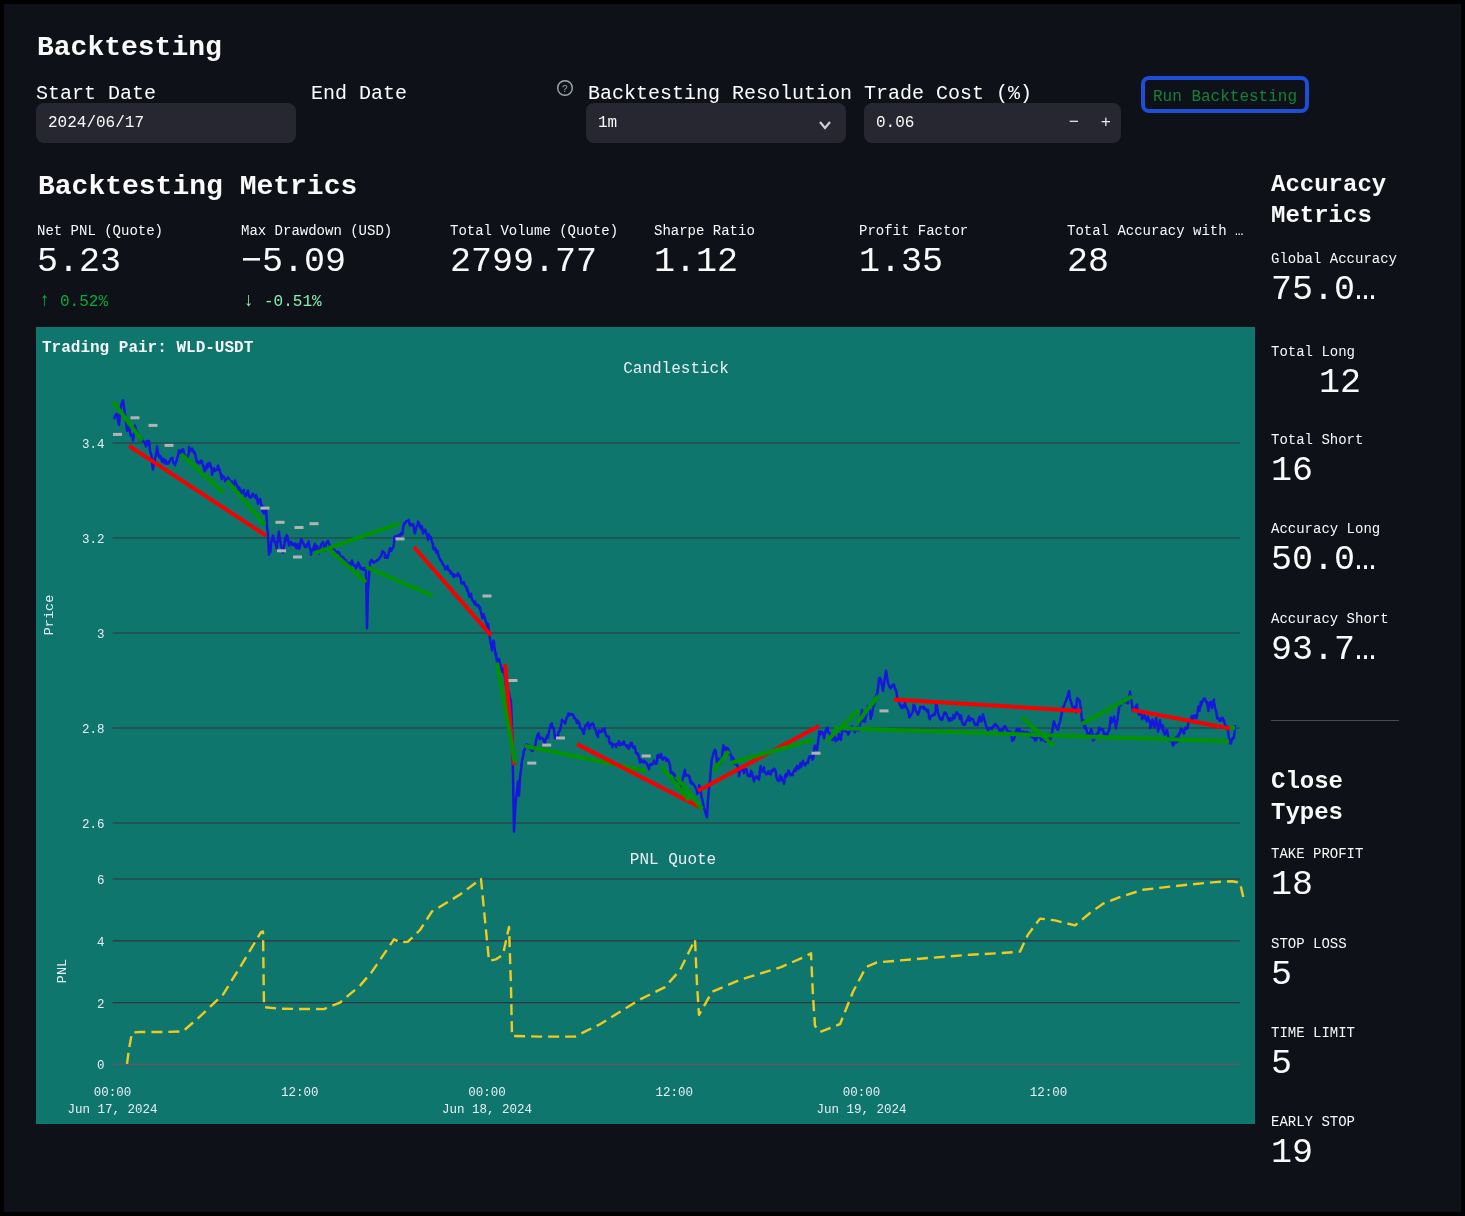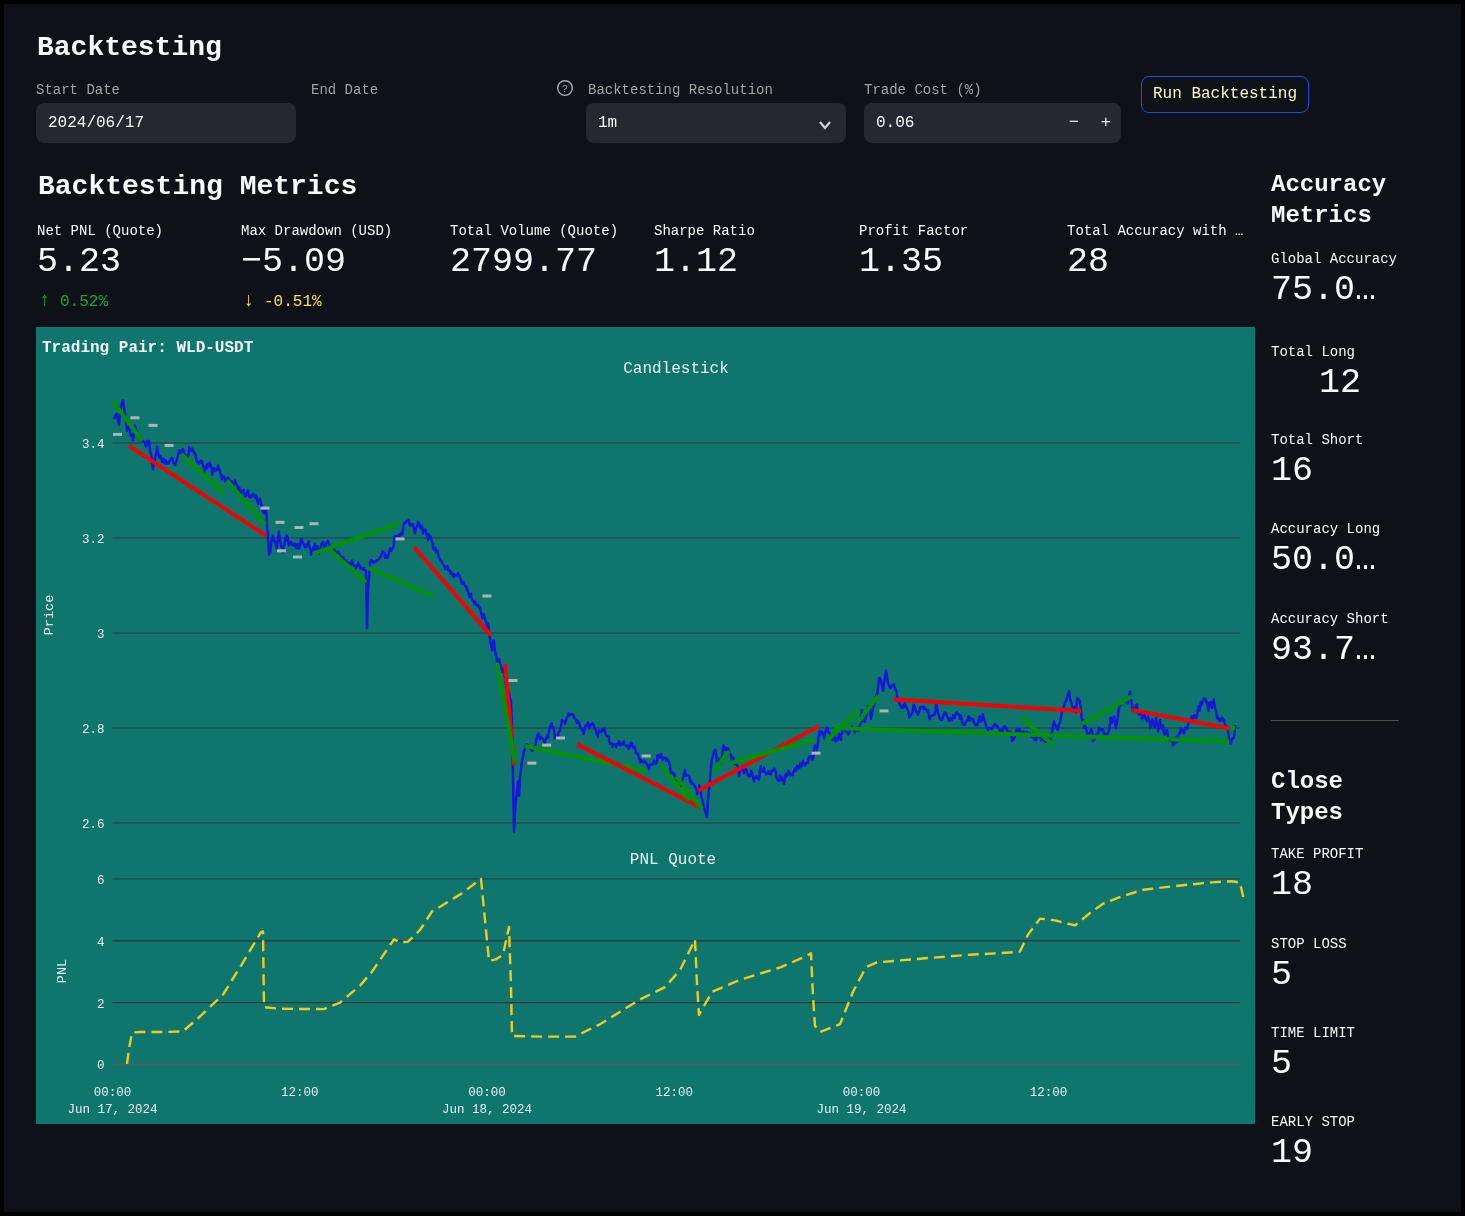--- a/index.html
+++ b/index.html
@@ -1,21 +1,21 @@
 <!DOCTYPE html>
 <html><head>
 <meta charset="utf-8">
 <style>
 * { margin:0; padding:0; box-sizing:border-box; }
 html,body { width:1465px; height:1216px; background:#000; overflow:hidden; }
 body { font-family:"Liberation Mono", monospace; }
 .page { position:absolute; left:4px; top:4px; width:1457px; height:1208px; background:#0e1117; color:#fafafa; }
 .abs { position:absolute; }
 .h1 { font-size:28px; font-weight:bold; color:#fafafa; }
-.lbl { font-size:14px; color:#a3a3a3; }
+.lbl { font-size:20px; color:#ffffff; }
 .inp { background:#262730; border-radius:8px; height:40px; line-height:40px; font-size:16px; color:#fafafa; }
 .mlbl { font-size:14px; color:#fafafa; white-space:nowrap; }
 .mval { font-size:35px; color:#fafafa; white-space:nowrap; }
 .h3 { font-size:24px; font-weight:bold; line-height:31px; }
 </style>
 </head>
 <body>
 <div class="page">
   <div class="abs h1" style="left:33px; top:28px;">Backtesting</div>
 
@@ -35,30 +35,30 @@
       <polyline points="2,3 7,9 12,3" fill="none" stroke="#cdd0d6" stroke-width="2.2"></polyline>
     </svg>
   </div>
 
   <div class="abs lbl" style="left:860px; top:78px;">Trade Cost (%)</div>
   <div class="abs inp" style="left:860px; top:99px; width:257px; padding-left:12px;">0.06
     <span class="abs" style="right:42px; top:0; font-size:17px; color:#e6e8ee;">−</span>
     <span class="abs" style="right:10px; top:0; font-size:17px; color:#e6e8ee;">+</span>
   </div>
 
-  <div class="abs" style="left:1137px; top:72px; width:168px; height:37px; border:1px solid #1d4ed8; border-radius:8px; line-height:35px; text-align:center; font-size:16px; color:#fef9c3;">Run Backtesting</div>
+  <div class="abs" style="left:1137px; top:72px; width:168px; height:37px; border:4px solid #1d4ed8; border-radius:8px; line-height:35px; text-align:center; font-size:16px; color:#15803d;">Run Backtesting</div>
 
   <div class="abs h1" style="left:34px; top:167px;">Backtesting Metrics</div>
 
   <div class="abs mlbl" style="left:33px; top:219px;">Net PNL (Quote)</div>
   <div class="abs mval" style="left:33px; top:238px;">5.23</div>
   <div class="abs" style="left:35px; top:286px; font-size:16px; color:#09ab3b;"><span style="font-size:19px;">↑</span> 0.52%</div>
   <div class="abs mlbl" style="left:237px; top:219px;">Max Drawdown (USD)</div>
   <div class="abs mval" style="left:237px; top:238px;">−5.09</div>
-  <div class="abs" style="left:239px; top:286px; font-size:16px; color:#fde047;"><span style="font-size:19px;">↓</span> -0.51%</div>
+  <div class="abs" style="left:239px; top:286px; font-size:16px; color:#86efac;"><span style="font-size:19px;">↓</span> -0.51%</div>
   <div class="abs mlbl" style="left:446px; top:219px;">Total Volume (Quote)</div>
   <div class="abs mval" style="left:446px; top:238px;">2799.77</div>
   <div class="abs mlbl" style="left:650px; top:219px;">Sharpe Ratio</div>
   <div class="abs mval" style="left:650px; top:238px;">1.12</div>
   <div class="abs mlbl" style="left:855px; top:219px;">Profit Factor</div>
   <div class="abs mval" style="left:855px; top:238px;text-align:right;">1.35</div>
   <div class="abs mlbl" style="left:1063px; top:219px;">Total Accuracy with …</div>
   <div class="abs mval" style="left:1063px; top:238px;">28</div>
 
   <div class="abs" style="left:32px; top:323px; width:1219px; height:797px; background:#0f766e;">

